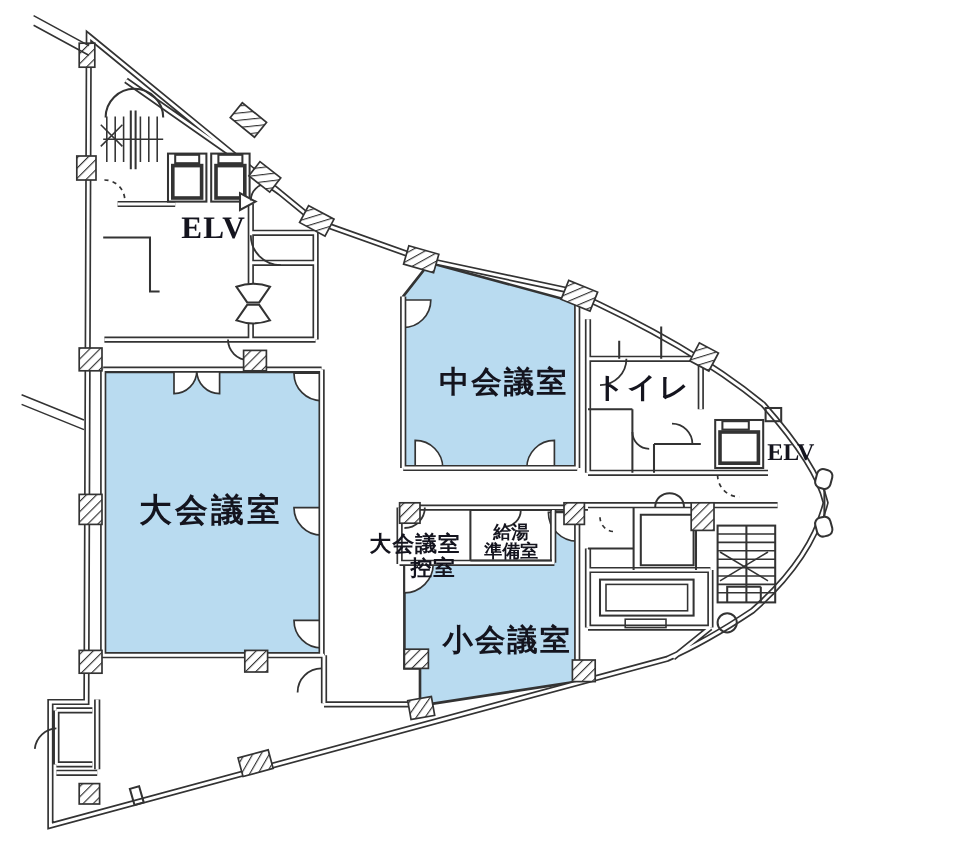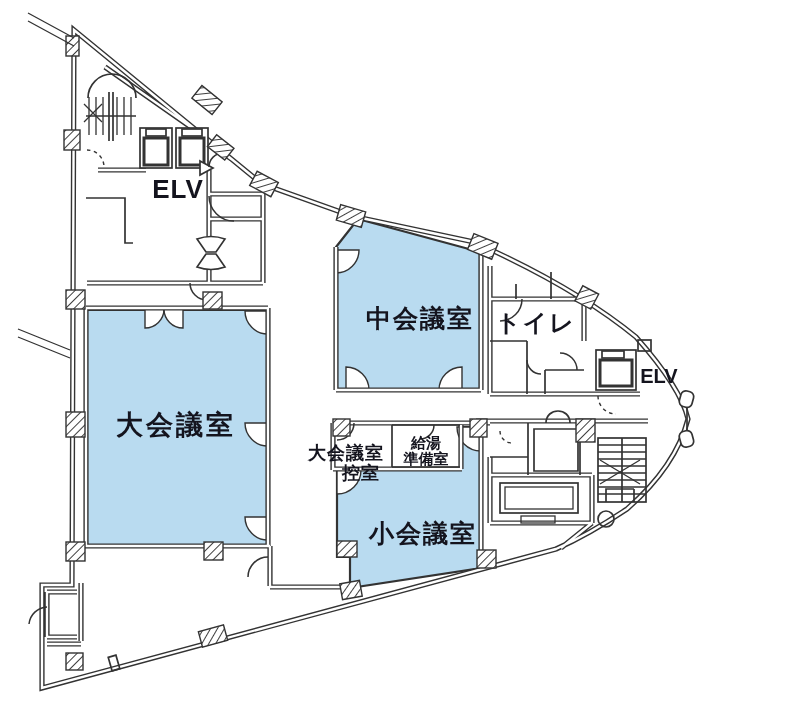--- a/index.html
+++ b/index.html
@@ -1,17 +1,17 @@
 <!DOCTYPE html>
 <html><head>
 <meta charset="utf-8">
 <style>
   html,body{margin:0;padding:0;background:#fff;}
   #stage{position:relative;width:800px;height:702px;background:#ffffff;overflow:hidden;
-         font-family:Liberation Sans, sans-serif;}
+         font-family:Liberation Serif, serif;}
   svg{display:block}
   .dwb{fill:none;stroke:#333;stroke-width:5.2;stroke-linejoin:miter;stroke-linecap:butt}
   .dww{fill:none;stroke:#fff;stroke-width:2.4;stroke-linejoin:miter;stroke-linecap:butt}
   .sw{fill:none;stroke:#333;stroke-width:1.7}
   .sw2{fill:none;stroke:#333;stroke-width:1.3}
   .thick{fill:none;stroke:#333;stroke-width:3}
   .arc{fill:none;stroke:#333;stroke-width:1.5}
   .dash{fill:none;stroke:#333;stroke-width:1.4;stroke-dasharray:3.5,3.5}
   .sector{fill:#ffffff;stroke:#333;stroke-width:1.4}
   .hat{fill:url(#hat);stroke:#333;stroke-width:1.4}

